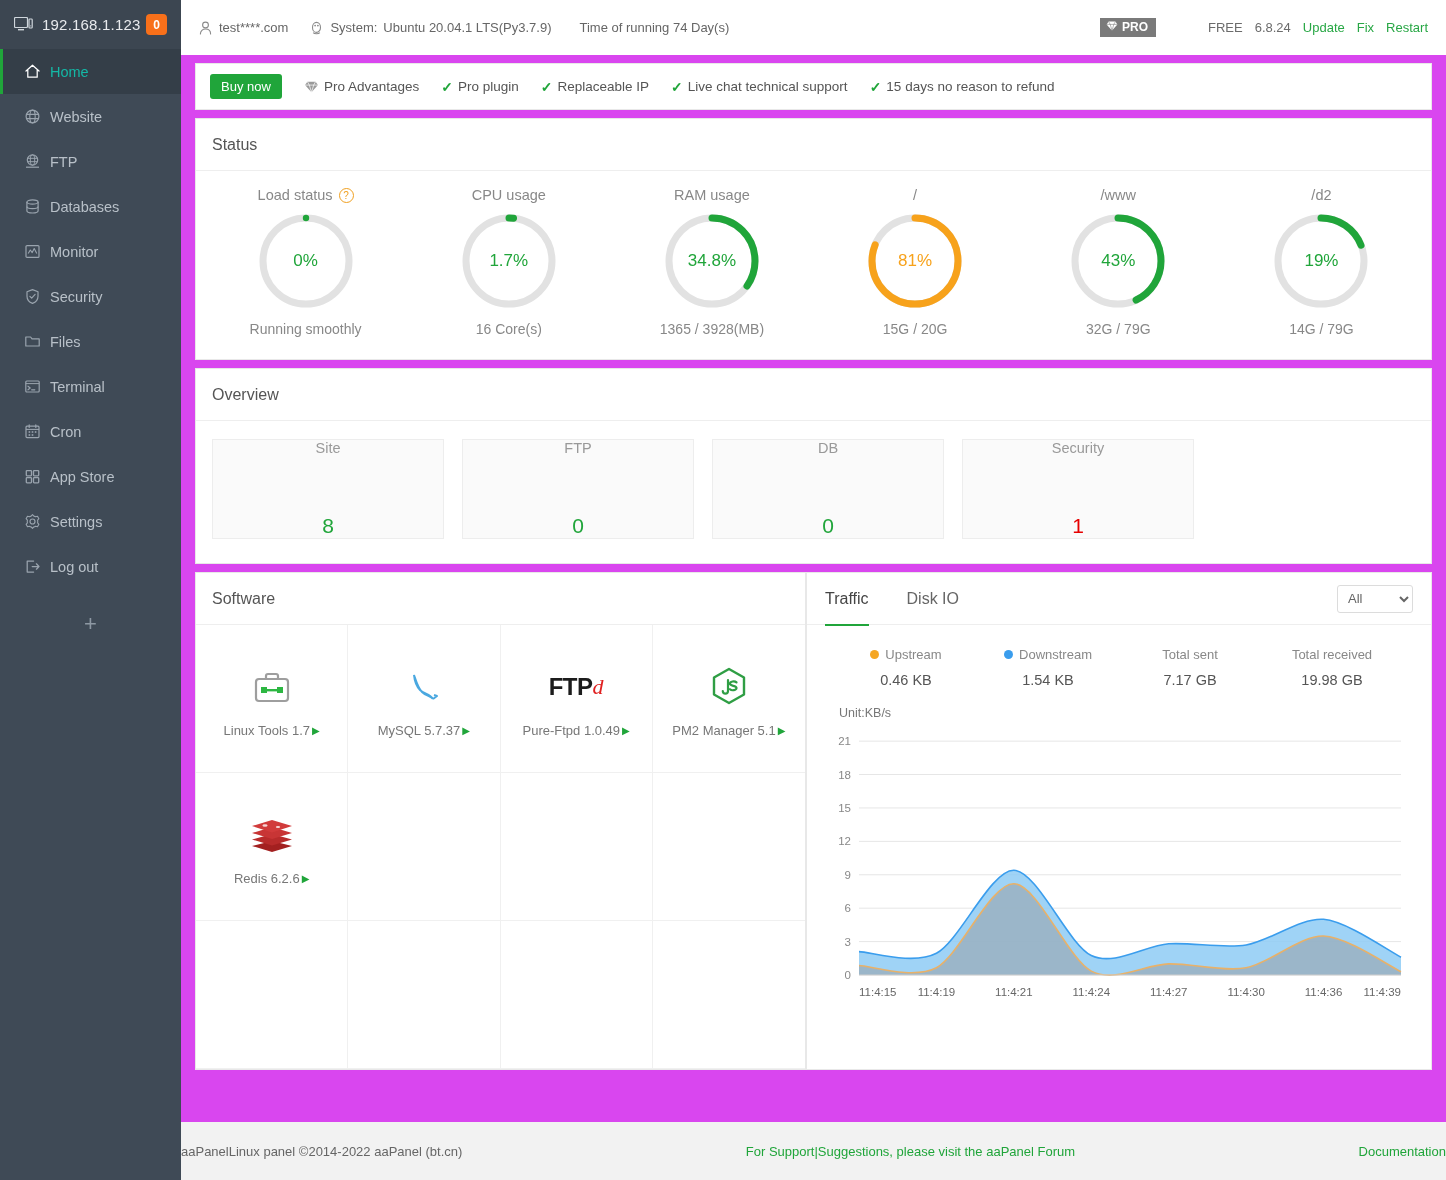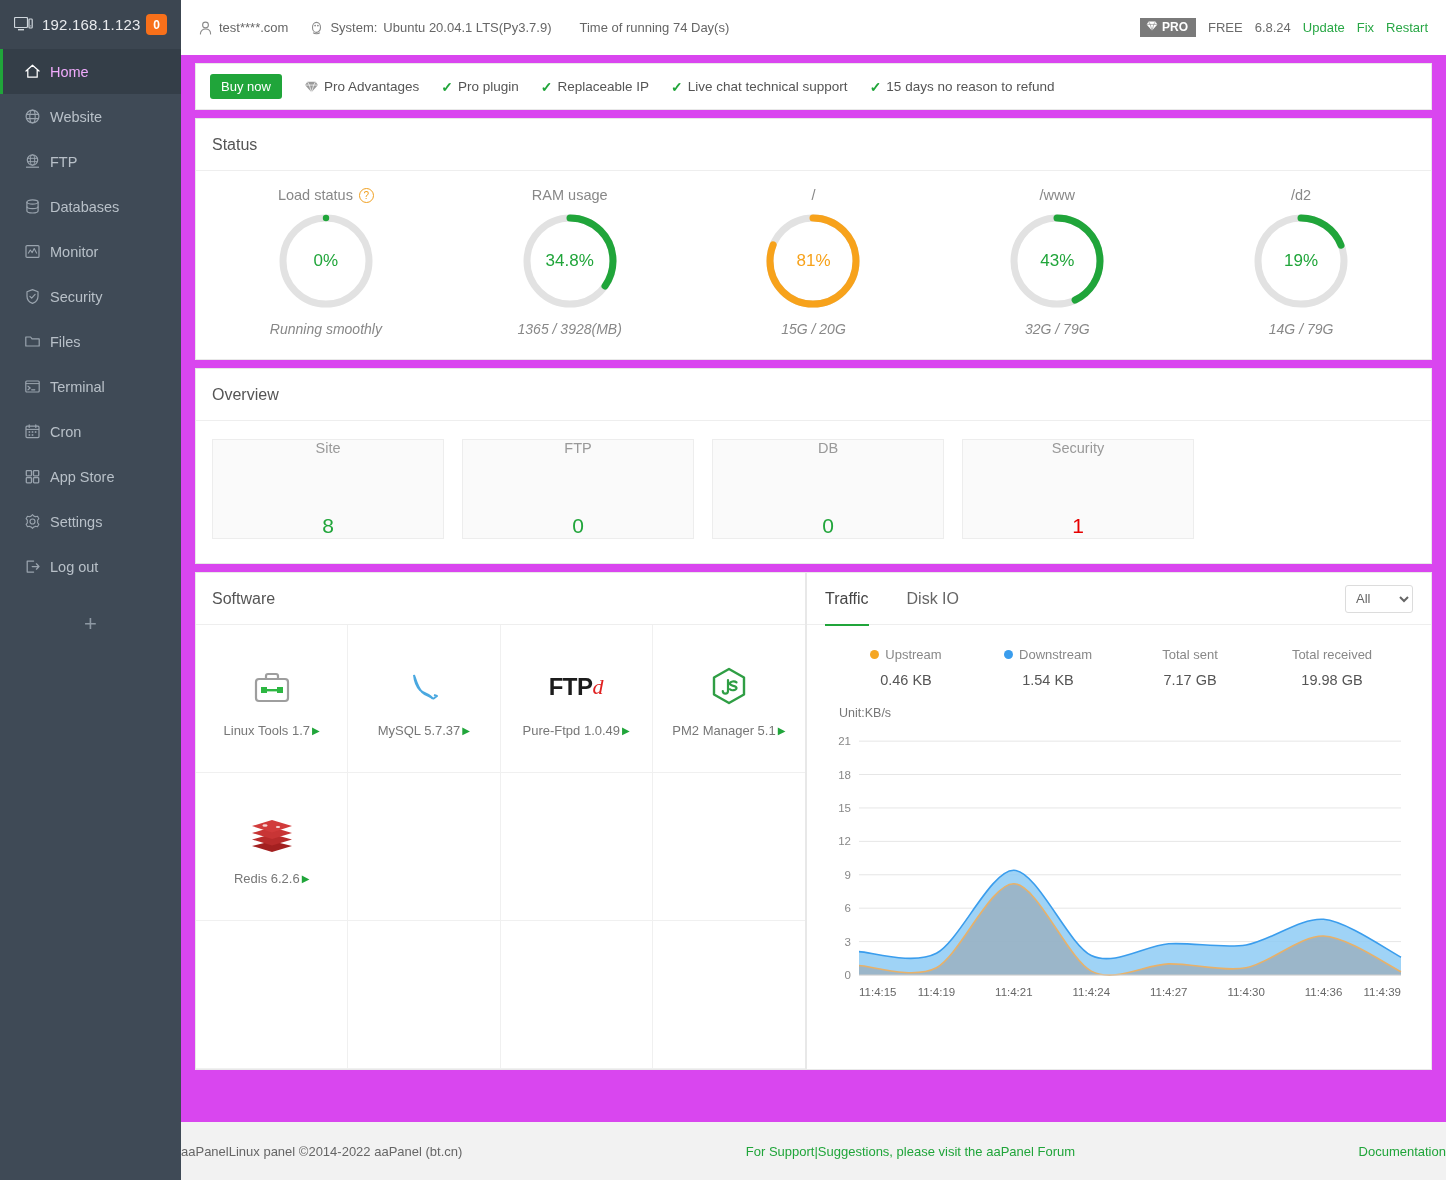--- a/index.html
+++ b/index.html
@@ -28,21 +28,21 @@
     background: #f8701a; color: #fff; font-size: 12px; font-weight: bold;
     display: flex; align-items: center; justify-content: center;
   }
   .sb-menu { padding-top: 0; }
   .sb-item {
     height: 45px; display: flex; align-items: center;
     padding-left: 24px; color: #b8c0c8; font-size: 14.5px;
     cursor: pointer; position: relative;
   }
   .sb-item .ico { width: 26px; display: flex; align-items: center; color: #9aa4ae; }
-  .sb-item.active { background: #343e48; color: #f0abfc; }
+  .sb-item.active { background: #343e48; color: #14b8a6; }
   .sb-item.active .ico { color: #ffffff; }
   .sb-item.active::before {
     content: ""; position: absolute; left: 0; top: 0; bottom: 0;
     width: 3px; background: #20a53a;
   }
   .sb-plus {
     height: 70px; display: flex; align-items: center; justify-content: center;
     color: #8d98a3; font-size: 22px; font-weight: 300; cursor: pointer;
   }
   .sb-rest { flex: 1; }
@@ -63,21 +63,21 @@
   .tb-sys { display: flex; align-items: center; margin-right: 28px; color: #666; }
   .tb-sys .gi { margin-right: 7px; color: #8a8a8a; display: flex; }
   .tb-sys b { font-weight: normal; margin-left: 6px; }
   .tb-run { color: #666; }
   .tb-right { margin-left: auto; display: flex; align-items: center; gap: 12px; font-size: 13px; }
   .pro-badge {
     background: #7a7a7a; color: #fff; border-radius: 0;
     padding: 2px 8px 3px 6px; font-size: 12px; font-weight: bold;
     display: flex; align-items: center; gap: 4px;
   }
-  .tb-free { color: #6b6b6b; }
+  .tb-free { color: #6b6b6b; margin-left: 40px; }
   .tb-ver { color: #6b6b6b; }
   .tb-link { color: #28a745; cursor: pointer; }
   .tb-link.red { color: #28a745; }
 
   
   .promo {
     margin: 8px 14px 0 14px; height: 47px;
     display: flex; align-items: center; padding: 0 14px;
     font-size: 13.5px; color: #5a5a5a;
   }
@@ -104,21 +104,21 @@
   .q-mark {
     width: 15px; height: 15px; border-radius: 50%;
     border: 1px solid #f0a020; color: #f0a020; font-size: 10px;
     display: flex; align-items: center; justify-content: center; cursor: pointer;
   }
   .g-ring { position: relative; width: 100px; height: 100px; }
   .g-val {
     position: absolute; inset: 0; display: flex; align-items: center; justify-content: center;
     font-size: 17px;
   }
-  .g-sub { font-size: 14px; color: #888; margin-top: 10px; font-style: italic; }
+  .g-sub { font-size: 14px; color: #888; margin-top: 10px; }
 
   
   .ov-wrap { display: flex; gap: 18px; padding: 18px 16px 24px 16px; }
   .ov-card {
     flex: 1; max-width: 232px; height: 100px; background: #fafafa;
     border: 1px solid #ededed;
     display: flex; flex-direction: column; align-items: center; justify-content: space-between;
     gap: 12px; cursor: pointer;
   }
   .ov-label { font-size: 14.5px; color: #999; }
@@ -145,21 +145,21 @@
   .tr-head { display: flex; align-items: center; padding: 0 18px; height: 52px; border-bottom: 1px solid #eee; }
   .tr-tab {
     font-size: 16px; color: #666; margin-right: 38px; height: 52px;
     display: flex; align-items: center; cursor: pointer; position: relative;
   }
   .tr-tab.active { color: #444; }
   .tr-tab.active::after {
     content: ""; position: absolute; left: 0; right: 0; bottom: -1px; height: 2px; background: #20a53a;
   }
   .tr-select {
-    margin-left: auto; width: 68px; height: 28px; font-size: 13px; color: #666;
+    margin-left: auto; width: 76px; height: 28px; font-size: 13px; color: #666;
     border: 1px solid #dcdcdc; border-radius: 3px; background: #fff;
     padding: 0 6px; font-family: inherit; cursor: pointer;
   }
   .tr-stats { display: flex; padding: 22px 28px 10px 28px; }
   .tr-stat { flex: 1; display: flex; flex-direction: column; align-items: center; gap: 10px; }
   .tr-stat-label { font-size: 13px; color: #888; display: flex; align-items: center; gap: 6px; }
   .tr-dot { width: 9px; height: 9px; border-radius: 50%; display: inline-block; }
   .tr-stat-val { font-size: 14.5px; color: #555; }
   .tr-unit { font-size: 12.5px; color: #777; padding: 8px 0 0 32px; }
   .chart-box { padding: 0 16px 8px 10px; }
@@ -393,20 +393,30 @@
           <div class="gauge">
             <div class="g-title">
               <span>Load status</span>
               <span class="q-mark">?</span>
             </div>
             <div class="g-ring"><svg width="100" height="100" viewBox="0 0 100 100">
                 <circle cx="50" cy="50" r="43" fill="none" stroke="#e2e2e2" stroke-width="7"></circle>
                 <circle cx="50" cy="7" r="3.2" fill="#20a53a"></circle>
               </svg><div class="g-val" style="color:#20a53a">0%</div></div>
             <div class="g-sub">Running smoothly</div>
+          </div>
+          <div class="gauge">
+            <div class="g-title">
+              <span>CPU usage</span>
+            </div>
+            <div class="g-ring"><svg width="100" height="100" viewBox="0 0 100 100">
+                <circle cx="50" cy="50" r="43" fill="none" stroke="#e2e2e2" stroke-width="7"></circle>
+                <circle cx="50" cy="50" r="43" fill="none" stroke="#20a53a" stroke-width="7" stroke-linecap="round" stroke-dasharray="4.593008459548278 265.5839597491739" transform="rotate(-90 50 50)"></circle>
+              </svg><div class="g-val" style="color:#20a53a">1.7%</div></div>
+            <div class="g-sub">16 Core(s)</div>
           </div>
           <div class="gauge">
             <div class="g-title">
               <span>RAM usage</span>
             </div>
             <div class="g-ring"><svg width="100" height="100" viewBox="0 0 100 100">
                 <circle cx="50" cy="50" r="43" fill="none" stroke="#e2e2e2" stroke-width="7"></circle>
                 <circle cx="50" cy="50" r="43" fill="none" stroke="#20a53a" stroke-width="7" stroke-linecap="round" stroke-dasharray="94.02158493663532 176.15538327208688" transform="rotate(-90 50 50)"></circle>
               </svg><div class="g-val" style="color:#20a53a">34.8%</div></div>
             <div class="g-sub">1365 / 3928(MB)</div>

